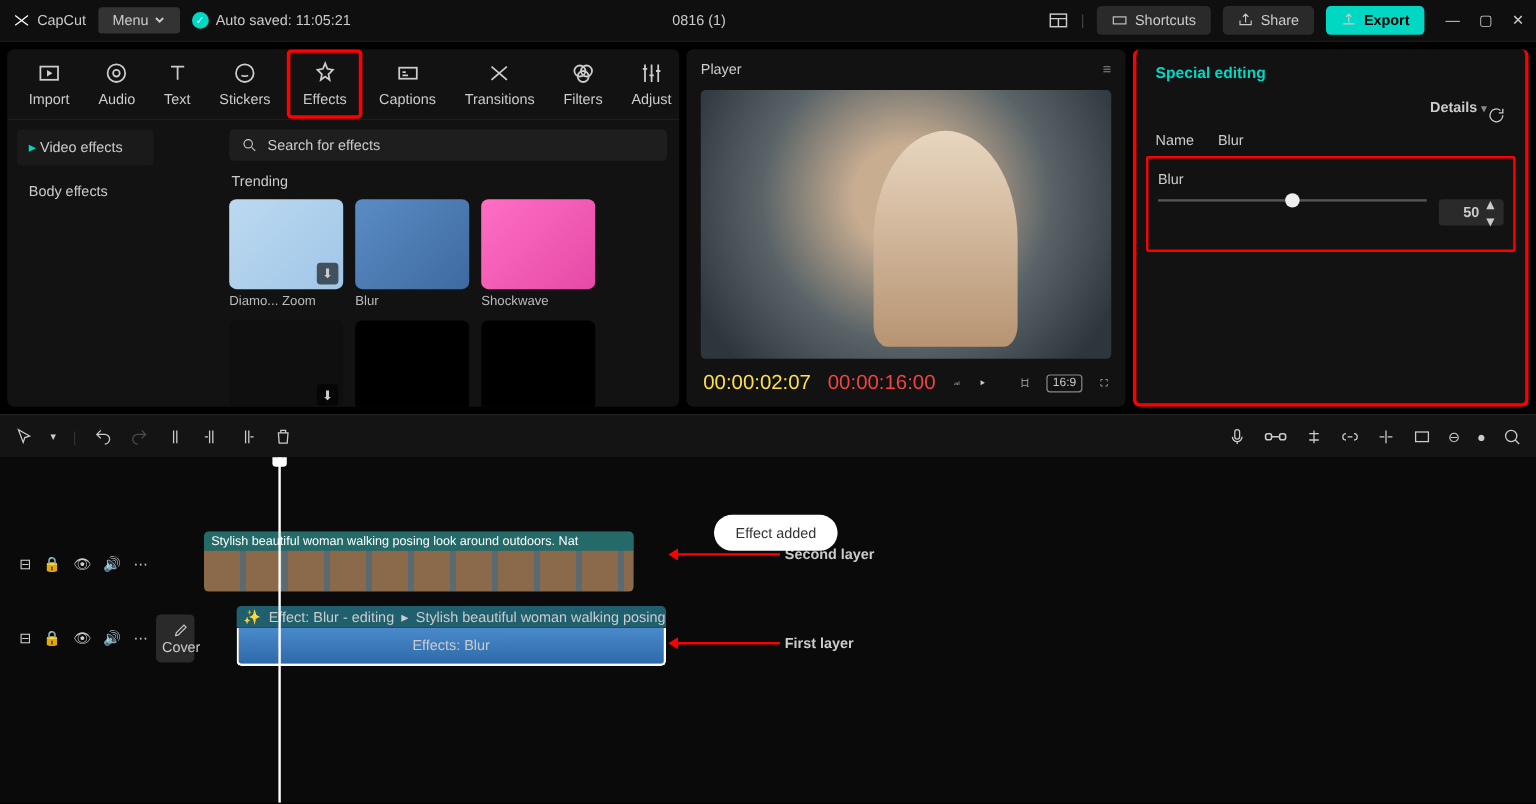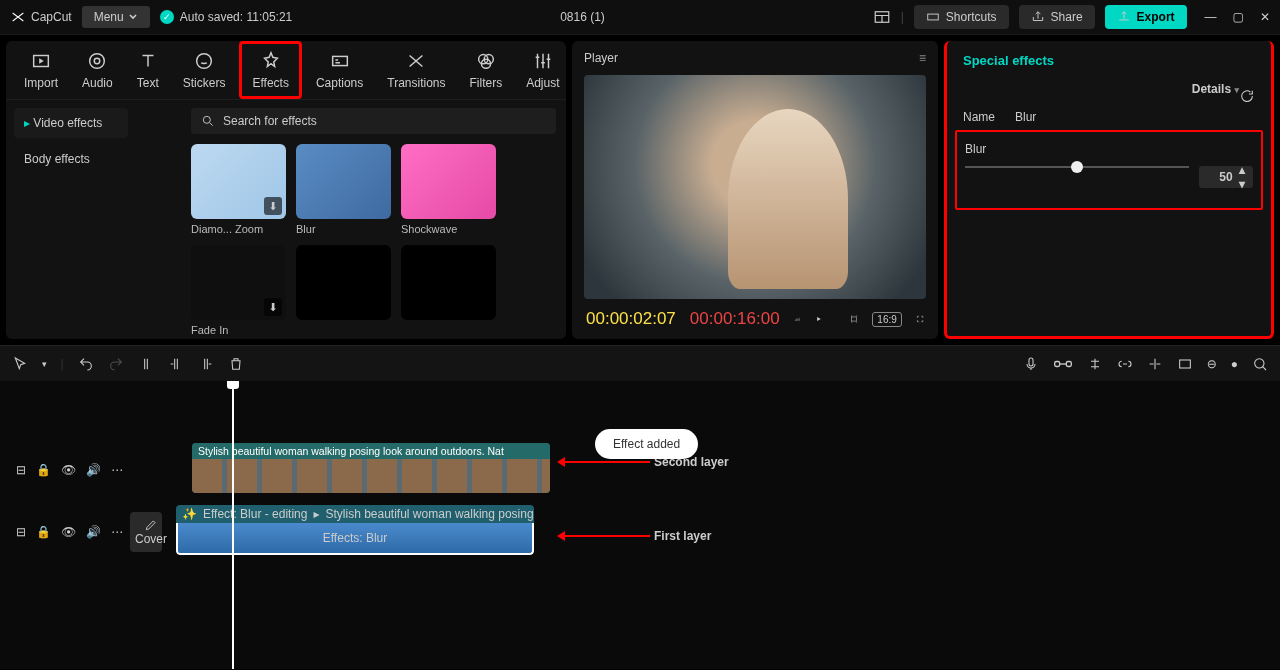--- a/index.html
+++ b/index.html
@@ -75,23 +75,23 @@
 .ruler-tick { position:absolute; top:6px; border-left:1px solid #444; padding-left:4px; height:6px; }
 .tracks { position:relative; }
 .playhead { position:absolute; left:232px; top:0; bottom:0; width:2px; background:#fff; z-index:5; }
 .playhead::before { content:""; position:absolute; top:-6px; left:-5px; width:12px; height:14px; background:#fff; border-radius:3px; }
 .toast { position:absolute; left:595px; top:48px; background:#fff; color:#333; padding:8px 18px; border-radius:18px; font-size:12px; z-index:10; }
 .toast span { color:#333; }
 .track-row { display:flex; align-items:center; height:54px; margin-bottom:4px; }
 .track-head { width:130px; display:flex; align-items:center; gap:10px; padding-left:16px; color:#888; }
 .track-head .ico { font-size:12px; }
 .track-content { position:relative; flex:1; height:100%; }
-.cover-btn { width:32px; height:40px; background:#2a2a2a; border-radius:4px; display:flex; flex-direction:column; align-items:center; justify-content:center; font-size:10px; margin-right:0;padding-left:10px; }
+.cover-btn { width:32px; height:40px; background:#2a2a2a; border-radius:4px; display:flex; flex-direction:column; align-items:center; justify-content:center; font-size:10px; margin-right:21px;padding-left:10px; }
 .clip { position:absolute; top:6px; height:42px; border-radius:4px; overflow:hidden; display:flex; align-items:center; }
-.clip-v1 { left:62px; width:358px; background:linear-gradient(#2a6a70,#1e4e54); top:0; height:50px; flex-direction:column; align-items:flex-start; }
+.clip-v1 { left:40px; width:358px; background:linear-gradient(#2a6a70,#1e4e54); top:0; height:50px; flex-direction:column; align-items:flex-start; }
 .clip-v1 .clip-title-bar { background:#236a68; width:100%; padding:2px 6px; font-size:10.5px; color:#fff; white-space:nowrap; overflow:hidden; }
 .clip-v1 .clip-frames { flex:1; width:100%; background:repeating-linear-gradient(90deg,#8a6a4a 0 30px,#5a6a70 30px 35px); }
 .clip-v2 { left:52px; width:358px; top:0; height:50px; flex-direction:column; align-items:flex-start; }
 .clip-v2 .effect-bar { background:#1f5f6e; width:100%; padding:2px 6px; font-size:10.5px; color:#fff; display:flex; gap:6px; white-space:nowrap; overflow:hidden; }
 .clip-v2 .clip-body { flex:1; width:100%; background:linear-gradient(#4a8acc,#2e6aa8); border:2px solid #fff; border-top:none; border-radius:0 0 4px 4px; display:flex; align-items:center; justify-content:center; color:#fff; font-size:11px; }
 .annotation { position:absolute; color:red; font-size:13px; font-weight:600; display:flex; align-items:center; gap:4px; z-index:8; }
 .arrow { width:90px; height:2px; background:red; position:relative; }
 .arrow::before { content:""; position:absolute; left:-8px; top:-4px; border:5px solid transparent; border-right:8px solid red; }
 
 svg { fill:none; stroke:currentColor; stroke-width:1.6; }
@@ -221,20 +221,21 @@
         <div class="side-item"><span>Body effects</span></div>
       </div>
       <div class="effects-area">
         <div class="search-bar">
           <svg width="14" height="14" viewBox="0 0 24 24">
               <circle cx="10" cy="10" r="6"></circle>
               <path d="M15 15l5 5"></path>
             </svg>
           <span>Search for effects</span>
         </div>
+        <div class="section-title"><span>Trending</span></div>
         <div class="thumbs">
           <div class="thumb">
               <div class="thumb-img t-diamond">
                 <span class="dl-badge">⬇</span>
               </div>
               <div class="thumb-label">Diamo... Zoom</div>
             </div>
           <div class="thumb">
               <div class="thumb-img t-blur"></div>
               <div class="thumb-label">Blur</div>
@@ -290,21 +291,21 @@
         </svg>
       <span style="border:1px solid #888;padding:1px 4px;border-radius:3px;font-size:10px">16:9</span>
       <svg width="18" height="18" viewBox="0 0 24 24">
           <path d="M4 9V4h5M20 9V4h-5M4 15v5h5M20 15v5h-5"></path>
         </svg>
     </div>
   </div>
 
   <div class="props-panel">
     <div class="props-inner">
-      <div class="props-title">Special effects</div>
+      <div class="props-title">Special editing</div>
       <div class="props-section-head">
         <div class="props-label"><span>Details</span> <span style="font-size:9px;color:#888">▾</span></div>
         <svg width="16" height="16" viewBox="0 0 24 24">
             <path d="M20 12a8 8 0 1 1-3-6M20 4v5h-5"></path>
           </svg>
       </div>
       <div class="row-name">
         <span>Name</span>
         <span>Blur</span>
       </div>

